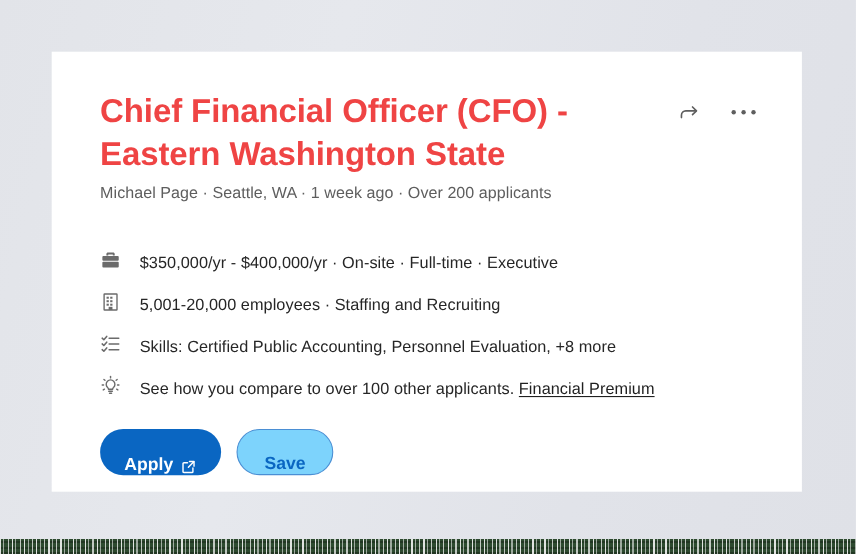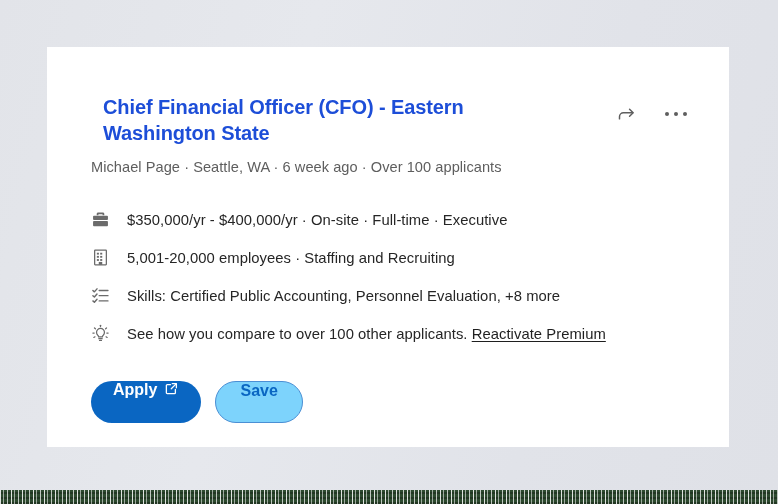--- a/index.html
+++ b/index.html
@@ -32,25 +32,25 @@
     background: #ffffff;
     box-sizing: border-box;
     padding: 36px 44px 0 44px;
   }
 
   .card-head {
     position: relative;
   }
 
   .job-title {
-    margin: 12px;
-    font-size: 20px;
+    margin: 0;
+    font-size: 30px;
     line-height: 1.29;
     font-weight: 700;
-    color: #1d4ed8;
+    color: #ef4444;
     letter-spacing: -0.1px;
     max-width: 470px;
   }
 
   .job-meta {
     margin: 8px 0 0 0;
     font-size: 14.6px;
     color: #5e5e5e;
     letter-spacing: 0.05px;
   }
@@ -88,21 +88,21 @@
     border-radius: 50%;
     background: #5e5e5e;
   }
 
   
   .details {
     margin-top: 26px;
   }
   .detail-row {
     display: flex;
-    align-items: center;
+    align-items: flex-end;
     min-height: 38px;
   }
   .detail-icon {
     width: 26px;
     min-width: 26px;
     height: 24px;
     display: flex;
     align-items: center;
     justify-content: flex-start;
     color: #6b6b6b;
@@ -127,21 +127,21 @@
     gap: 14px;
     margin-top: 28px;
   }
   .btn {
     border-radius: 999px;
     font-size: 16px;
     font-weight: 700;
     font-family: "Liberation Sans", sans-serif;
     cursor: pointer;
     display: inline-flex;
-    align-items: flex-start;
+    align-items: flex-end;
     justify-content: center;
     gap: 7px;
     box-sizing: border-box;
   }
   .btn-apply {
     background: #0a66c2;
     color: #ffffff;
     border: none;
     height: 42px;
     padding: 0 22px;
@@ -179,21 +179,21 @@
 <body>
 
 <div class="page">
 
   <div class="job-card">
 
     <div class="card-head">
 
       <h1 class="job-title">Chief Financial Officer (CFO) - Eastern Washington State</h1>
 
-      <p class="job-meta">Michael Page · Seattle, WA · 6 week ago · Over 100 applicants</p>
+      <p class="job-meta">Michael Page · Seattle, WA · 1 week ago · Over 200 applicants</p>
 
       <div class="head-actions">
 
         <button class="icon-btn" aria-label="Share">
           <svg width="21" height="21" viewBox="0 0 24 24" fill="none" stroke="currentColor" stroke-width="1.7" stroke-linecap="round" stroke-linejoin="round">
             <path d="M4 17v-2.5A4.5 4.5 0 0 1 8.5 10H19"></path>
             <polyline points="15.5,6 19.6,10 15.5,14"></polyline>
           </svg>
         </button>
 
@@ -261,21 +261,21 @@
             <line x1="4.4" y1="5" x2="5.6" y2="6"></line>
             <line x1="19.6" y1="5" x2="18.4" y2="6"></line>
             <line x1="2.4" y1="11.4" x2="4" y2="11.4"></line>
             <line x1="20" y1="11.4" x2="21.6" y2="11.4"></line>
             <line x1="3.6" y1="17" x2="5" y2="16.2"></line>
             <line x1="20.4" y1="17" x2="19" y2="16.2"></line>
           </svg>
         </span>
         <span class="detail-text">
           <span>See how you compare to over 100 other applicants.</span>
-          <span class="premium-link">Reactivate Premium</span>
+          <span class="premium-link">Financial Premium</span>
         </span>
       </div>
 
     </div>
 
     <div class="actions">
 
       <button class="btn btn-apply">
         <span>Apply</span>
         <svg width="15" height="15" viewBox="0 0 24 24" fill="none" stroke="currentColor" stroke-width="2.1" stroke-linecap="round" stroke-linejoin="round">

